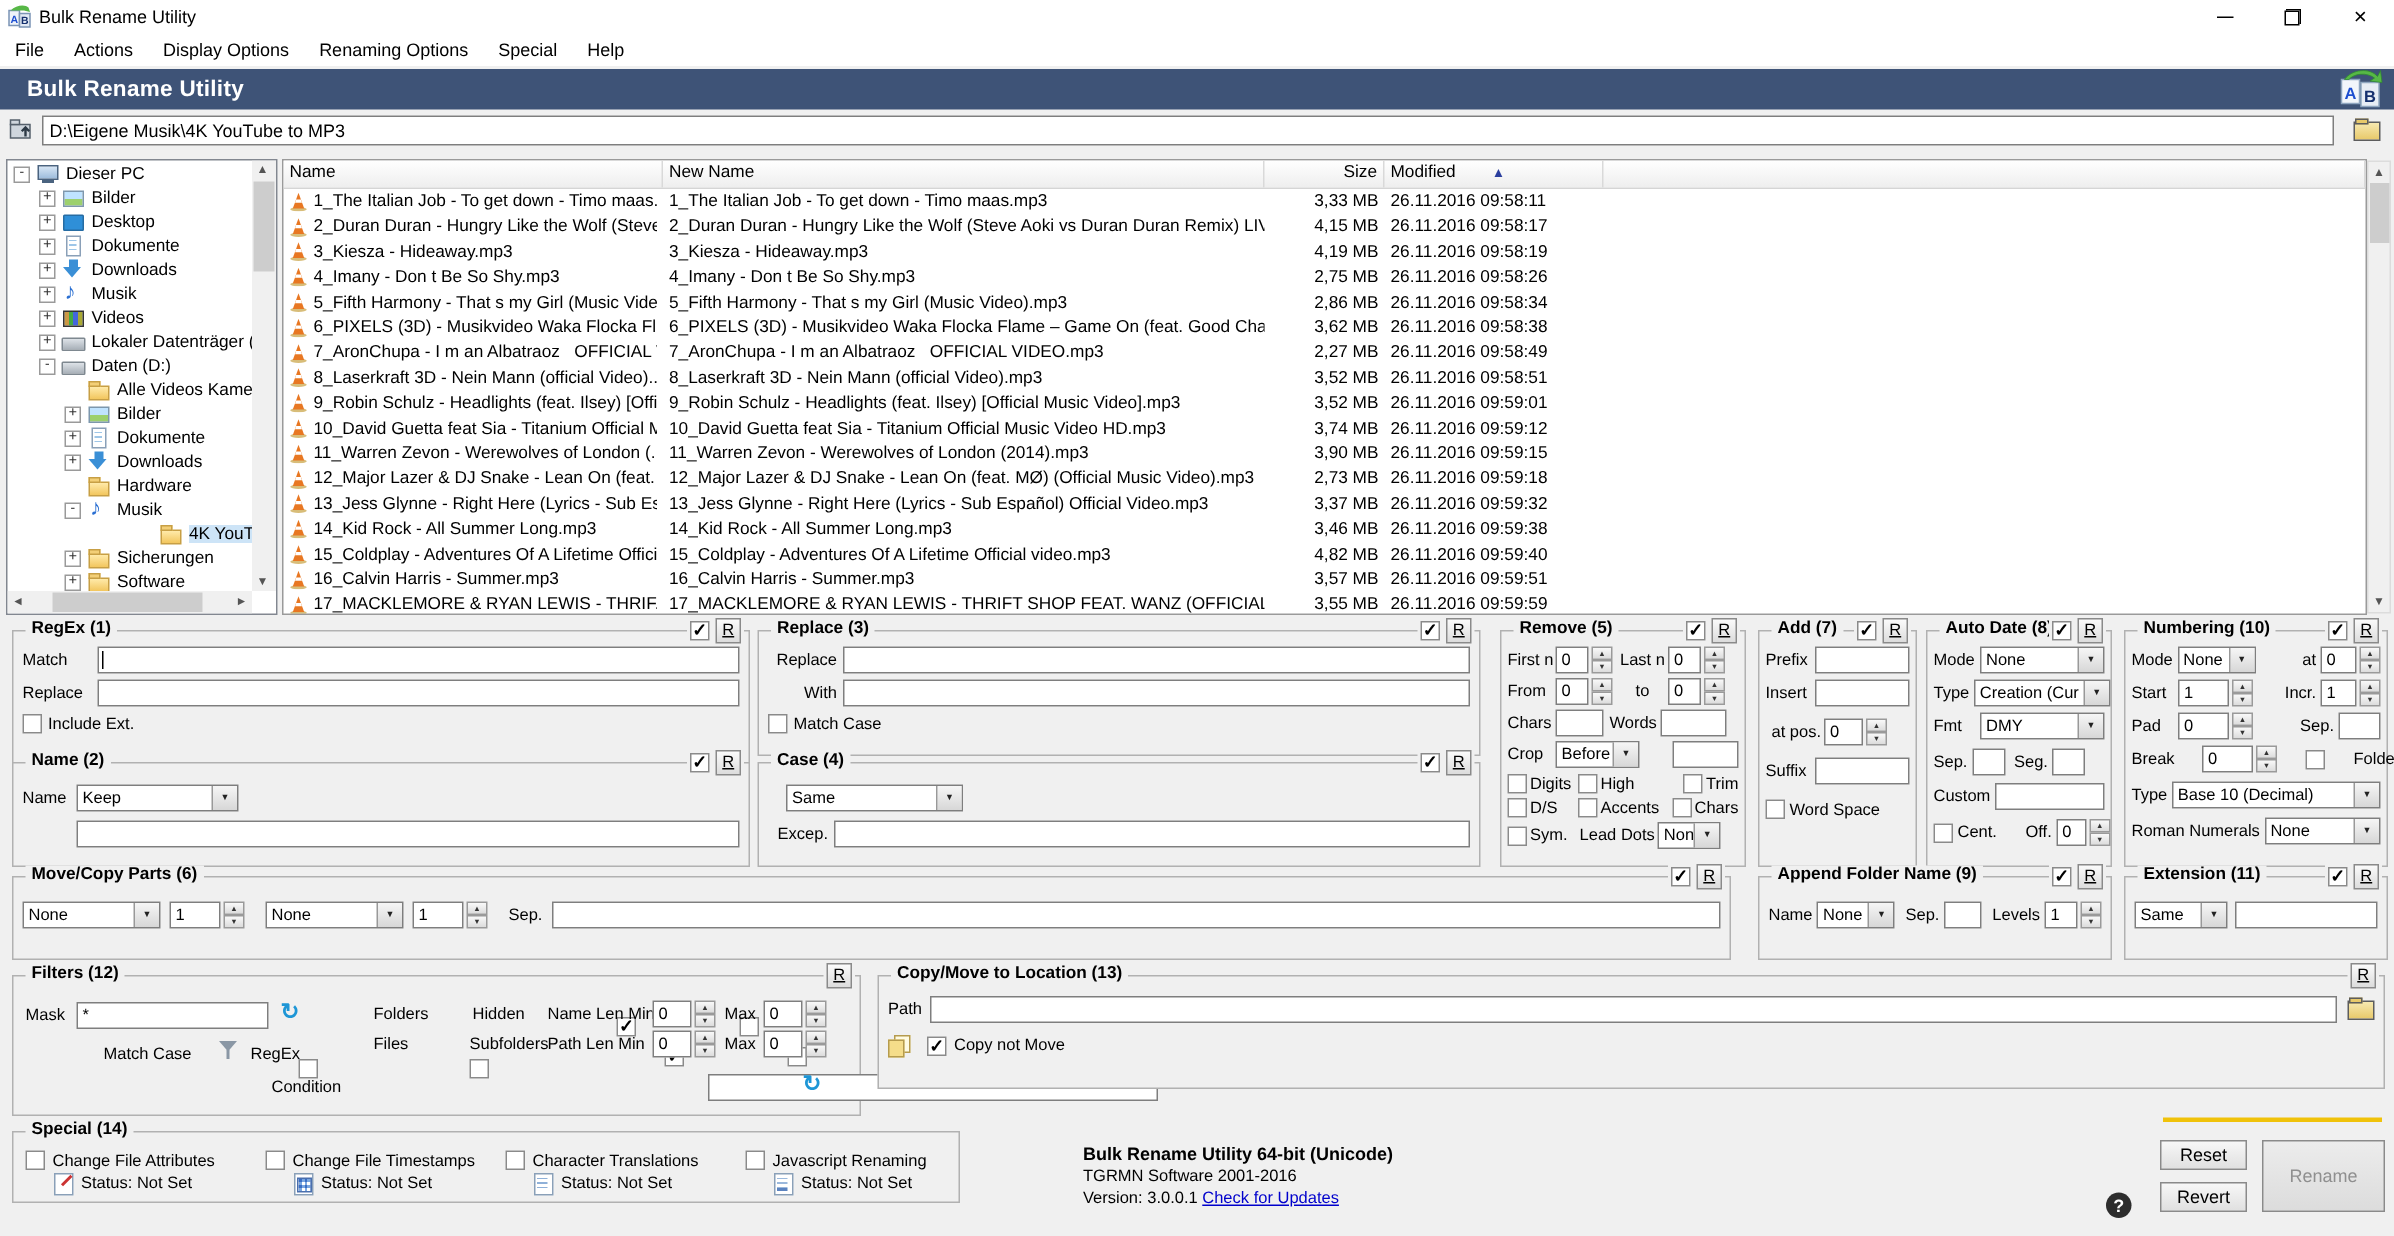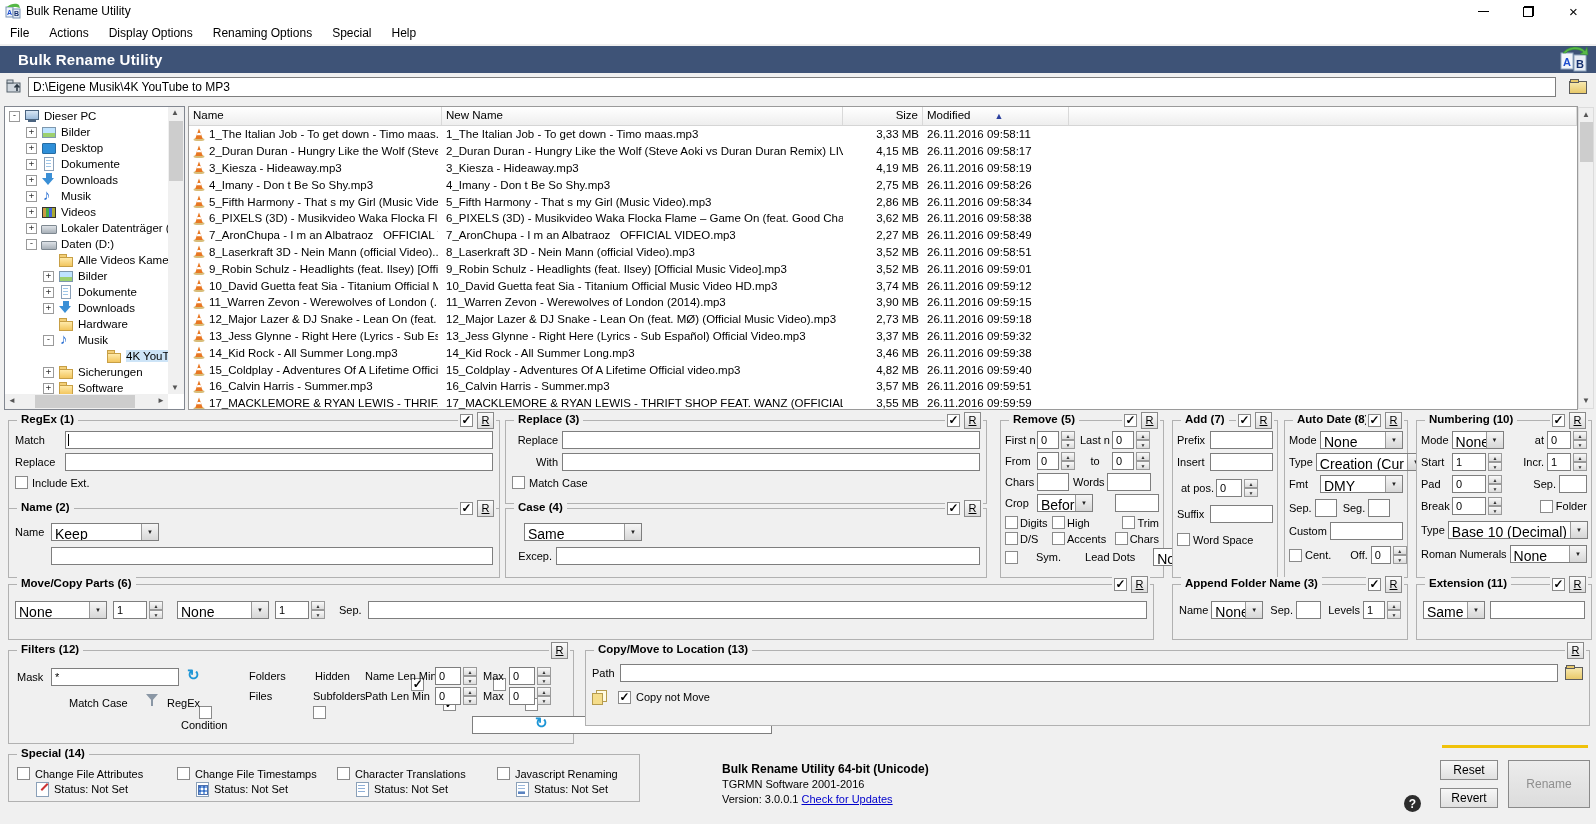--- a/index.html
+++ b/index.html
@@ -79,21 +79,21 @@
   .gtitle{position:absolute;top:-8px;left:8px;background:#f0f0f0;padding:0 4px;font-weight:bold;font-size:11.5px;white-space:nowrap}
   .gctrl{position:absolute;top:-9px;right:3px;background:#f0f0f0;display:flex;align-items:center;gap:4px;padding:0 2px}
   .chk{width:13px;height:13px;background:#fff;border:1px solid #8a8a8a;box-sizing:border-box;flex:0 0 13px;position:relative;display:inline-block;vertical-align:middle}
   .chk.on::before{content:"✓";position:absolute;left:0;top:-1px;width:11px;font-size:12px;font-weight:bold;text-align:center;line-height:12px}
   .rbtn{width:17px;height:17px;background:linear-gradient(#fbfbfb,#dcdcdc);border:1px solid #8a8a8a;box-sizing:border-box;font-size:11px;text-align:center;text-decoration:underline;line-height:14px}
   .prow{display:flex;align-items:center;gap:4px;margin:0 6px;white-space:nowrap}
   .lbl{white-space:nowrap}
   .ti{background:#fff;border:1px solid #7e7e7e;height:18px;box-sizing:border-box;display:inline-block;position:relative;padding:2px 3px;font-size:11px;white-space:nowrap;overflow:hidden}
   .caret::before{content:"";position:absolute;left:2px;top:2px;bottom:2px;border-left:1px solid #000}
   .combo{display:inline-flex;height:18px;border:1px solid #7e7e7e;background:#fff;box-sizing:border-box;align-items:stretch;flex:0 0 auto}
-  .cv{flex:1;padding:2px 3px;overflow:hidden;white-space:nowrap;font-size:14px}
+  .cv{flex:1;padding:2px 3px;overflow:hidden;white-space:nowrap;font-size:11px}
   .ca{width:16px;border-left:1px solid #999;background:linear-gradient(#f6f6f6,#d7d7d7);display:flex;align-items:center;justify-content:center;font-size:6px;color:#222}
   .spin{display:inline-flex;align-items:stretch;height:18px;flex:0 0 auto}
   .spinv{width:24px;text-align:left}
   .spinb{display:flex;flex-direction:column;width:14px;margin-left:2px}
   .spinb i{flex:1;background:linear-gradient(#f9f9f9,#dcdcdc);border:1px solid #9a9a9a;font-size:5px;font-style:normal;display:flex;align-items:center;justify-content:center;color:#333;box-sizing:border-box}
   .refresh{color:#1e96d6;font-size:15px;font-weight:bold;line-height:14px}
   .funnel{width:14px;height:14px;position:relative;display:inline-block}
   .funnel::before{content:"";position:absolute;left:0;top:1px;border-left:6px solid transparent;border-right:6px solid transparent;border-top:7px solid #8a97a5}
   .funnel::after{content:"";position:absolute;left:5px;top:7px;width:2px;height:6px;background:#8a97a5}
   .cpicon{width:15px;height:14px;position:relative;display:inline-block}
@@ -689,21 +689,21 @@
       <span class="lbl">Trim</span>
   </div>
   <div class="prow" style="margin:3px 4px 0;gap:2px">
     <span class="chk"></span>
       <span class="lbl" style="width:30px">D/S</span>
     <span class="chk"></span>
       <span class="lbl">Accents</span>
     <span class="chk" style="margin-left:auto"></span>
       <span class="lbl">Chars</span>
   </div>
-  <div class="prow" style="margin:3px 4px 0;gap:18px">
+  <div class="prow" style="margin:3px 4px 0;gap:2px">
     <span class="chk"></span>
       <span class="lbl">Sym.</span>
     <span class="lbl" style="margin-left:6px">Lead Dots</span>
     <span class="combo" style="width:42px">
         <span class="cv">Non</span>
         <span class="ca">▼</span>
       </span>
   </div>
 </div>
 
@@ -836,21 +836,21 @@
     <span class="spin">
         <span class="ti spinv" style="width:34px">0</span>
         <span class="spinb">
           <i>▲</i>
           <i>▼</i>
         </span>
       </span>
     <span class="lbl" style="margin-left:auto">Sep.</span>
     <span class="ti" style="width:28px"></span>
   </div>
-  <div class="prow" style="margin:4px 4px 0;gap:3px">
+  <div class="prow" style="margin:4px 4px 0;gap:19px">
     <span class="lbl" style="width:28px">Break</span>
     <span class="spin">
         <span class="ti spinv" style="width:34px">0</span>
         <span class="spinb">
           <i>▲</i>
           <i>▼</i>
         </span>
       </span>
     <span class="chk" style="margin-left:auto"></span>
       <span class="lbl">Folder</span>
@@ -899,21 +899,21 @@
           <i>▲</i>
           <i>▼</i>
         </span>
       </span>
     <span class="lbl" style="margin-left:8px">Sep.</span>
     <span class="ti" style="flex:1"></span>
   </div>
 </div>
 
 <div class="gb" style="left:1172px;top:584px;width:236px;height:56px">
-  <span class="gtitle">Append Folder Name (3)</span>
+  <span class="gtitle">Append Folder Name (9)</span>
   <div class="gctrl">
       <span class="chk on"></span>
       <span class="rbtn">R</span>
     </div>
   <div class="prow" style="margin-top:16px;gap:3px">
     <span class="lbl">Name</span>
     <span class="combo" style="width:52px">
         <span class="cv">None</span>
         <span class="ca">▼</span>
       </span>

